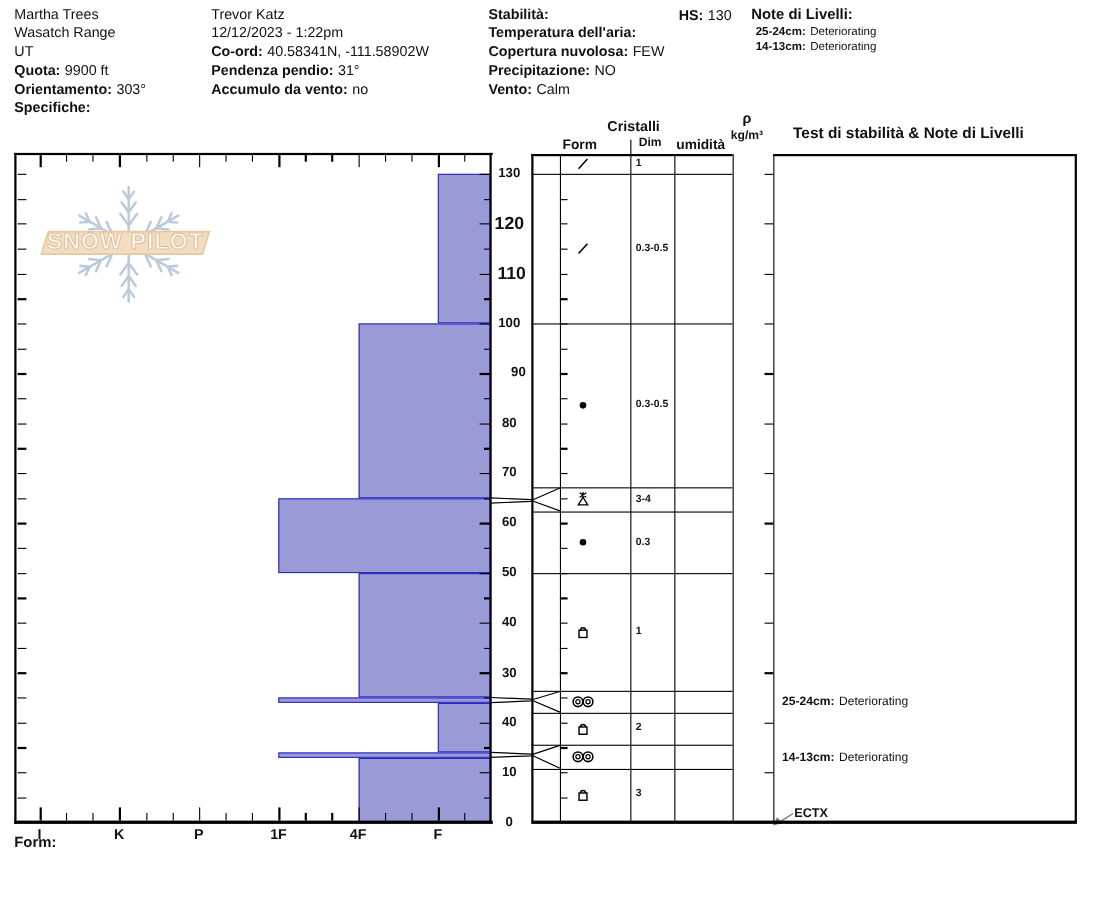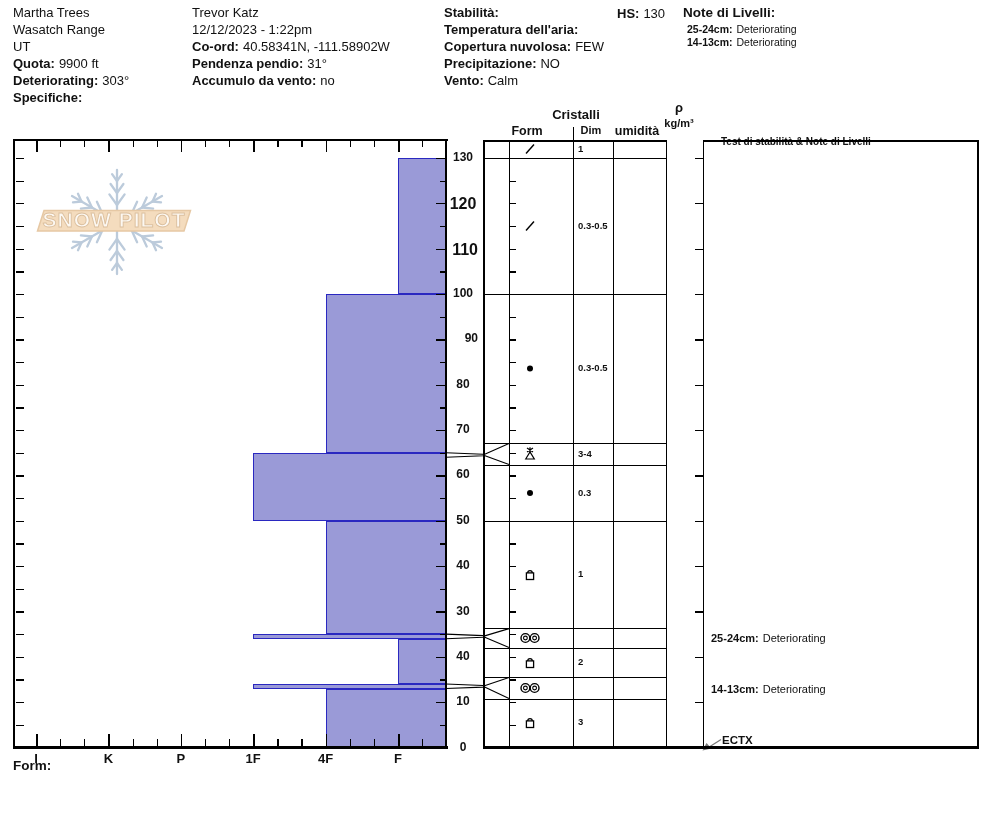--- a/index.html
+++ b/index.html
@@ -20,21 +20,21 @@
 </head>
 <body>
 
 <div id="stage">
 
   <div id="site" class="hblock" style="left:13px;top:4px;">
       <div class="hline"><b></b><span>Martha Trees</span></div>
       <div class="hline"><b></b><span>Wasatch Range</span></div>
       <div class="hline"><b></b><span>UT</span></div>
       <div class="hline"><b>Quota:</b><span>9900 ft</span></div>
-      <div class="hline"><b>Deteriorating:</b><span>303°</span></div>
+      <div class="hline"><b>Orientamento:</b><span>303°</span></div>
       <div class="hline"><b>Specifiche:</b><span></span></div>
     </div>
   <div id="observer" class="hblock" style="left:192px;top:4px;">
       <div class="hline"><b></b><span>Trevor Katz</span></div>
       <div class="hline"><b></b><span>12/12/2023 - 1:22pm</span></div>
       <div class="hline"><b>Co-ord:</b><span>40.58341N, -111.58902W</span></div>
       <div class="hline"><b>Pendenza pendio:</b><span>31°</span></div>
       <div class="hline"><b>Accumulo da vento:</b><span>no</span></div>
     </div>
   <div id="conditions" class="hblock" style="left:444px;top:4px;">
@@ -56,21 +56,21 @@
         <div class="lvl-item"><b>14-13cm:</b><span>Deteriorating</span></div>
       </div>
   </div>
 
   <div class="thead center" style="left:576px;top:107px;font-size:13px;">Cristalli</div>
   <div class="thead center" style="left:527px;top:124px;font-size:12.5px;">Form</div>
   <div class="thead center" style="left:591px;top:124px;font-size:11px;">Dim</div>
   <div class="thead center" style="left:637px;top:124px;font-size:12.5px;">umidità</div>
   <div class="thead center" style="left:679px;top:100px;font-size:13px;">ρ</div>
   <div class="thead center" style="left:679px;top:117px;font-size:11px;">kg/m³</div>
-  <div class="thead" style="left:721px;top:136px;font-size:10px;">Test di stabilità &amp; Note di Livelli</div>
+  <div class="thead" style="left:721px;top:112px;font-size:14px;">Test di stabilità &amp; Note di Livelli</div>
 
   <div class="thead" style="left:722px;top:734px;font-size:11.5px;">ECTX</div>
 
   <div class="thead" style="left:13px;top:758px;font-size:13.5px;">Form:</div>
 
   <svg id="overlay" width="994" height="840" viewBox="0 0 994 840">
     <g id="logo-flake" stroke="#bccbdb" stroke-width="2.3" stroke-linecap="round">
         <line x1="117" y1="222" x2="117.0" y2="170.0"></line>
         <line x1="117.0" y1="205.0" x2="109.4" y2="194.4"></line>
         <line x1="117.0" y1="205.0" x2="124.6" y2="194.4"></line>

